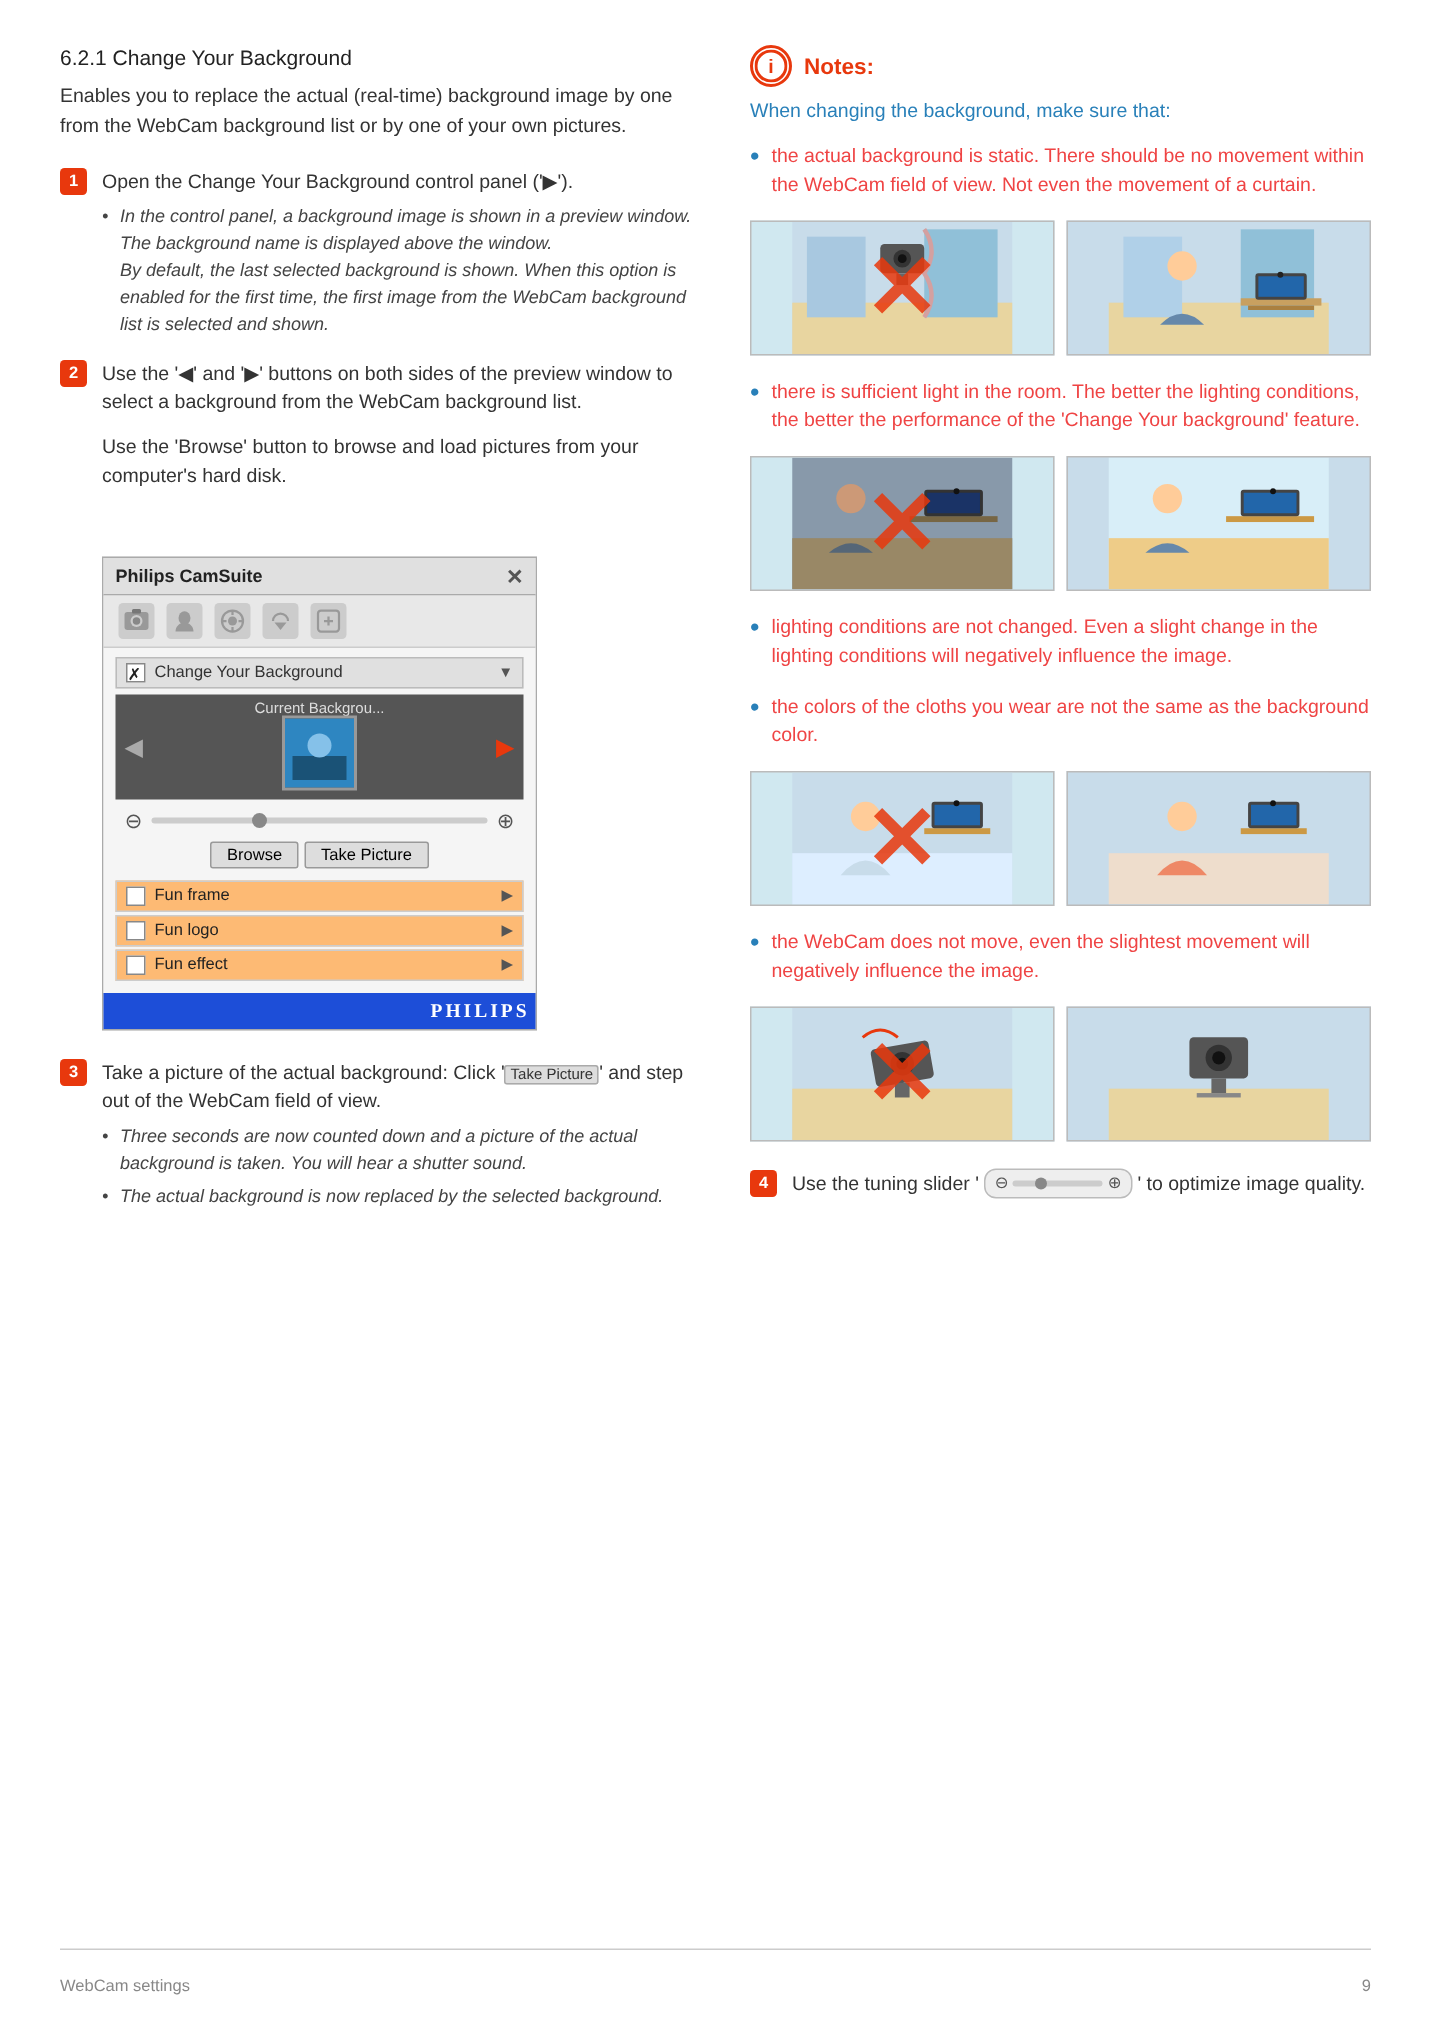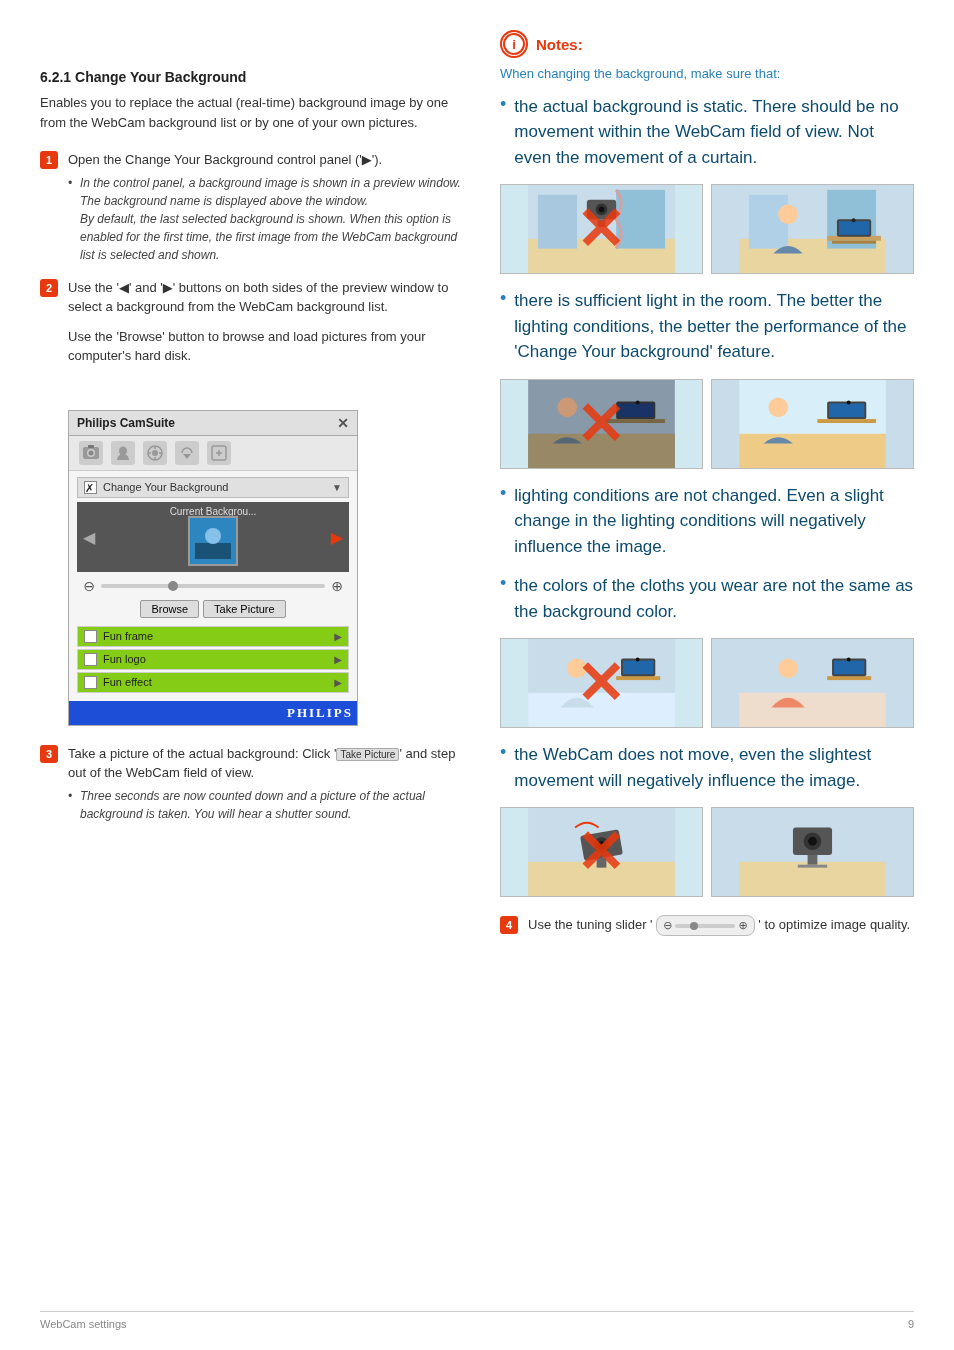--- a/index.html
+++ b/index.html
@@ -21,23 +21,22 @@
     }
     .left-col {
       flex: 0 0 430px;
       max-width: 430px;
     }
     .right-col {
       flex: 1;
     }
     h2 {
       font-size: 14px;
-      font-weight: bold;
+      font-weight: normal;
       margin-bottom: 8px;
-      margin-top: 39px;
     }
     .intro-text {
       font-size: 13px;
       color: #333;
       margin-bottom: 18px;
       line-height: 1.5;
     }
     .step-block {
       display: flex;
       gap: 10px;
@@ -229,21 +228,21 @@
       padding: 2px 10px;
       font-size: 11px;
       cursor: pointer;
       border-radius: 2px;
     }
     .app-list-item {
       display: flex;
       align-items: center;
       justify-content: space-between;
       border: 1px solid #ccc;
-      background: #84cc16;
+      background: #fdba74;
       padding: 3px 6px;
       margin-bottom: 2px;
       font-size: 11px;
     }
     .app-list-item-left {
       display: flex;
       align-items: center;
       gap: 6px;
     }
     .item-checkbox {
@@ -301,22 +300,22 @@
       align-items: flex-start;
     }
     .notes-dot {
       color: #2980b9;
       font-size: 18px;
       line-height: 1;
       margin-top: 1px;
       flex-shrink: 0;
     }
     .notes-bullet-text {
-      color: #0c4a6e;
-      font-size: 17px;
+      color: #ef4444;
+      font-size: 13px;
       line-height: 1.5;
     }
     .image-pair {
       display: flex;
       gap: 8px;
       margin-bottom: 14px;
     }
     .img-box {
       flex: 1;
       height: 90px;
@@ -387,21 +386,21 @@
 
     .footer-bar {
       position: absolute;
       bottom: 20px;
       left: 40px;
       right: 40px;
       display: flex;
       justify-content: space-between;
       align-items: flex-end;
       border-top: 1px solid #ccc;
-      padding-top: 6px;
+      padding-top: 18px;
     }
     .footer-text {
       font-size: 11px;
       color: #888;
     }
     .footer-page {
       font-size: 11px;
       color: #888;
     }
   </style>
@@ -534,20 +533,21 @@
       </div>
       <div class="app-footer">PHILIPS</div>
     </div>
 
     <div class="step-block">
       <div class="step-number">3</div>
       <div class="step-text">
         <span>Take a picture of the actual background: Click '<span style="background:#ddd;border:1px solid #aaa;font-size:10px;padding:0 3px;border-radius:2px;">Take Picture</span>' and step out of the WebCam field of view.</span>
         <ul class="bullet-list">
           <li>Three seconds are now counted down and a picture of the actual background is taken. You will hear a shutter sound.</li>
+          <li>The actual background is now replaced by the selected background.</li>
         </ul>
       </div>
     </div>
 
   </div>
 
   <div class="right-col">
 
     <div class="notes-header">
       <div class="notes-icon">

